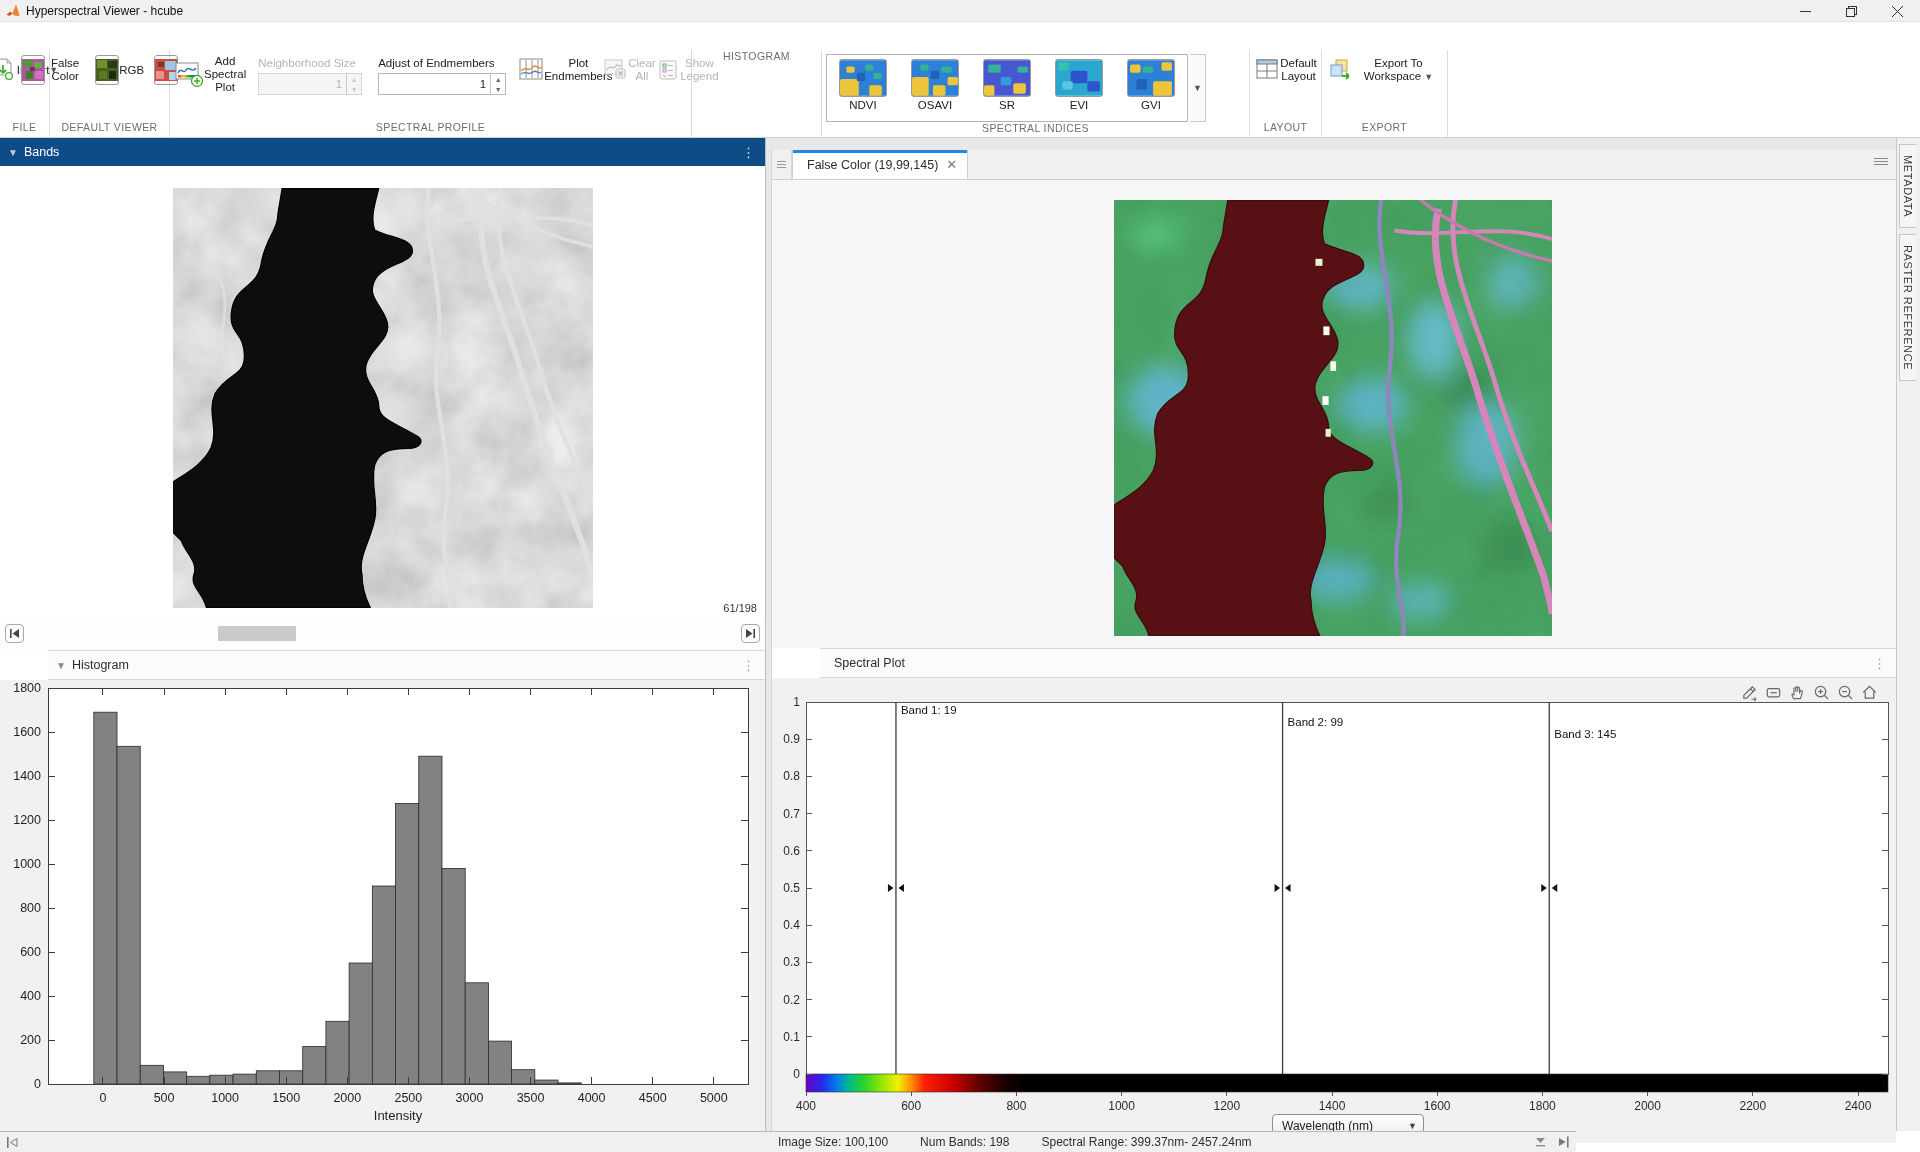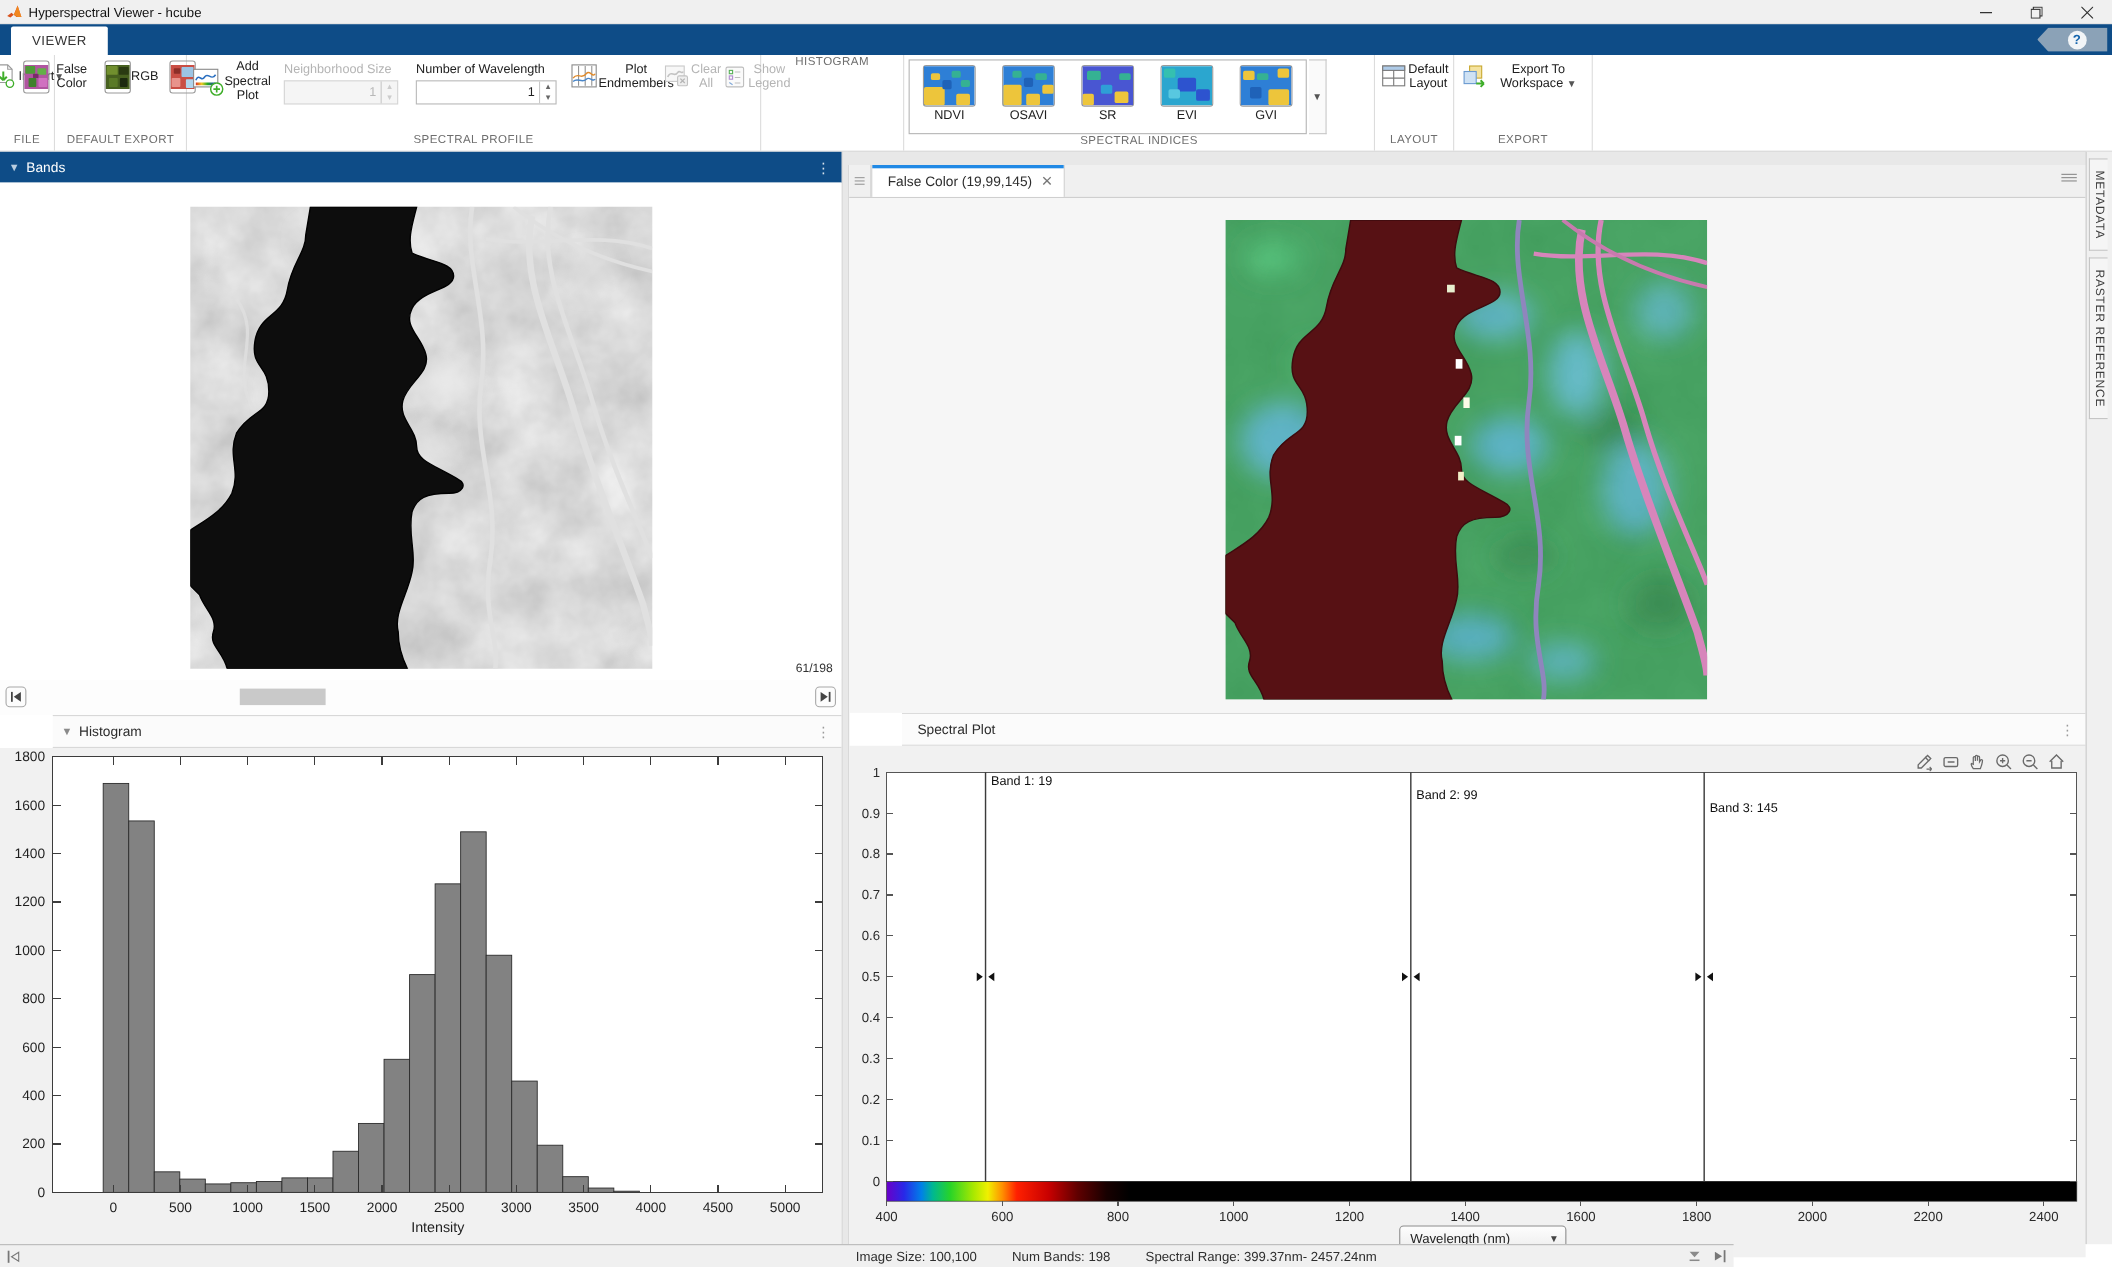--- a/index.html
+++ b/index.html
@@ -126,26 +126,20 @@
           </svg>
         </div>
       <div class="winbtn">
           <svg width="11" height="11" viewBox="0 0 11 11">
             <path d="M0 0 L11 11 M11 0 L0 11" stroke="#333" stroke-width="1"></path>
           </svg>
         </div>
     </div>
   </div>
 
-  <div class="tabstrip">
-    <div class="viewer-tab">VIEWER</div>
-    <div class="help-btn">
-      <span class="help-circle">?</span>
-    </div>
-  </div>
 
   <div class="ribbon">
 
     <div class="rsec" style="width:50px">
       <div class="rcontent" style="justify-content:center">
         <div class="rbtn">
           <span class="ricon">
             <svg width="26" height="26" viewBox="0 0 26 26">
                 <path d="M7 2 h9 l4 4 v12 H7 z" fill="#fff" stroke="#9a9a9a"></path>
                 <path d="M16 2 v4 h4" fill="none" stroke="#9a9a9a"></path>
@@ -193,21 +187,21 @@
                 <rect x="0" y="0" width="22" height="22" fill="#c94f45"></rect>
                 <rect x="10" y="2" width="11" height="9" fill="#9cc4e4" rx="0.8"></rect>
                 <rect x="1" y="12" width="8" height="8" fill="#e8938b" rx="0.8"></rect>
                 <rect x="3" y="3" width="6" height="5" fill="#8c2f28" rx="0.8"></rect>
                 <rect x="14" y="13" width="7" height="8" fill="#b0d4ec" rx="0.8"></rect>
               </svg>
             </span>
           <span class="rlabel">CIR</span>
         </div>
       </div>
-      <div class="rseclabel">DEFAULT EXPORT</div>
+      <div class="rseclabel">DEFAULT VIEWER</div>
     </div>
 
     <div class="rsec" style="width:522px">
       <div class="rcontent">
         <div class="rbtn" style="width:82px">
           <span class="ricon">
             <svg width="30" height="27" viewBox="0 0 30 27">
                 <defs>
                   <linearGradient id="specg1" x1="0" y1="0" x2="1" y2="0">
                     <stop offset="0" stop-color="#d32"></stop>
@@ -230,21 +224,21 @@
             <div class="spinlabel">Neighborhood Size</div>
             <div class="spinfield">
               <span class="spinval">1</span>
               <div class="spinarrows">
                   <span>▲</span>
                   <span>▼</span>
                 </div>
             </div>
           </div>
           <div class="spinpair" style="width:128px">
-            <div class="spinlabel">Number of Wavelength</div>
+            <div class="spinlabel">Adjust of Endmembers</div>
             <div class="spinfield">
               <span class="spinval">1</span>
               <div class="spinarrows">
                   <span>▲</span>
                   <span>▼</span>
                 </div>
             </div>
           </div>
         </div>
         <div class="rbtn" style="width:84px">

